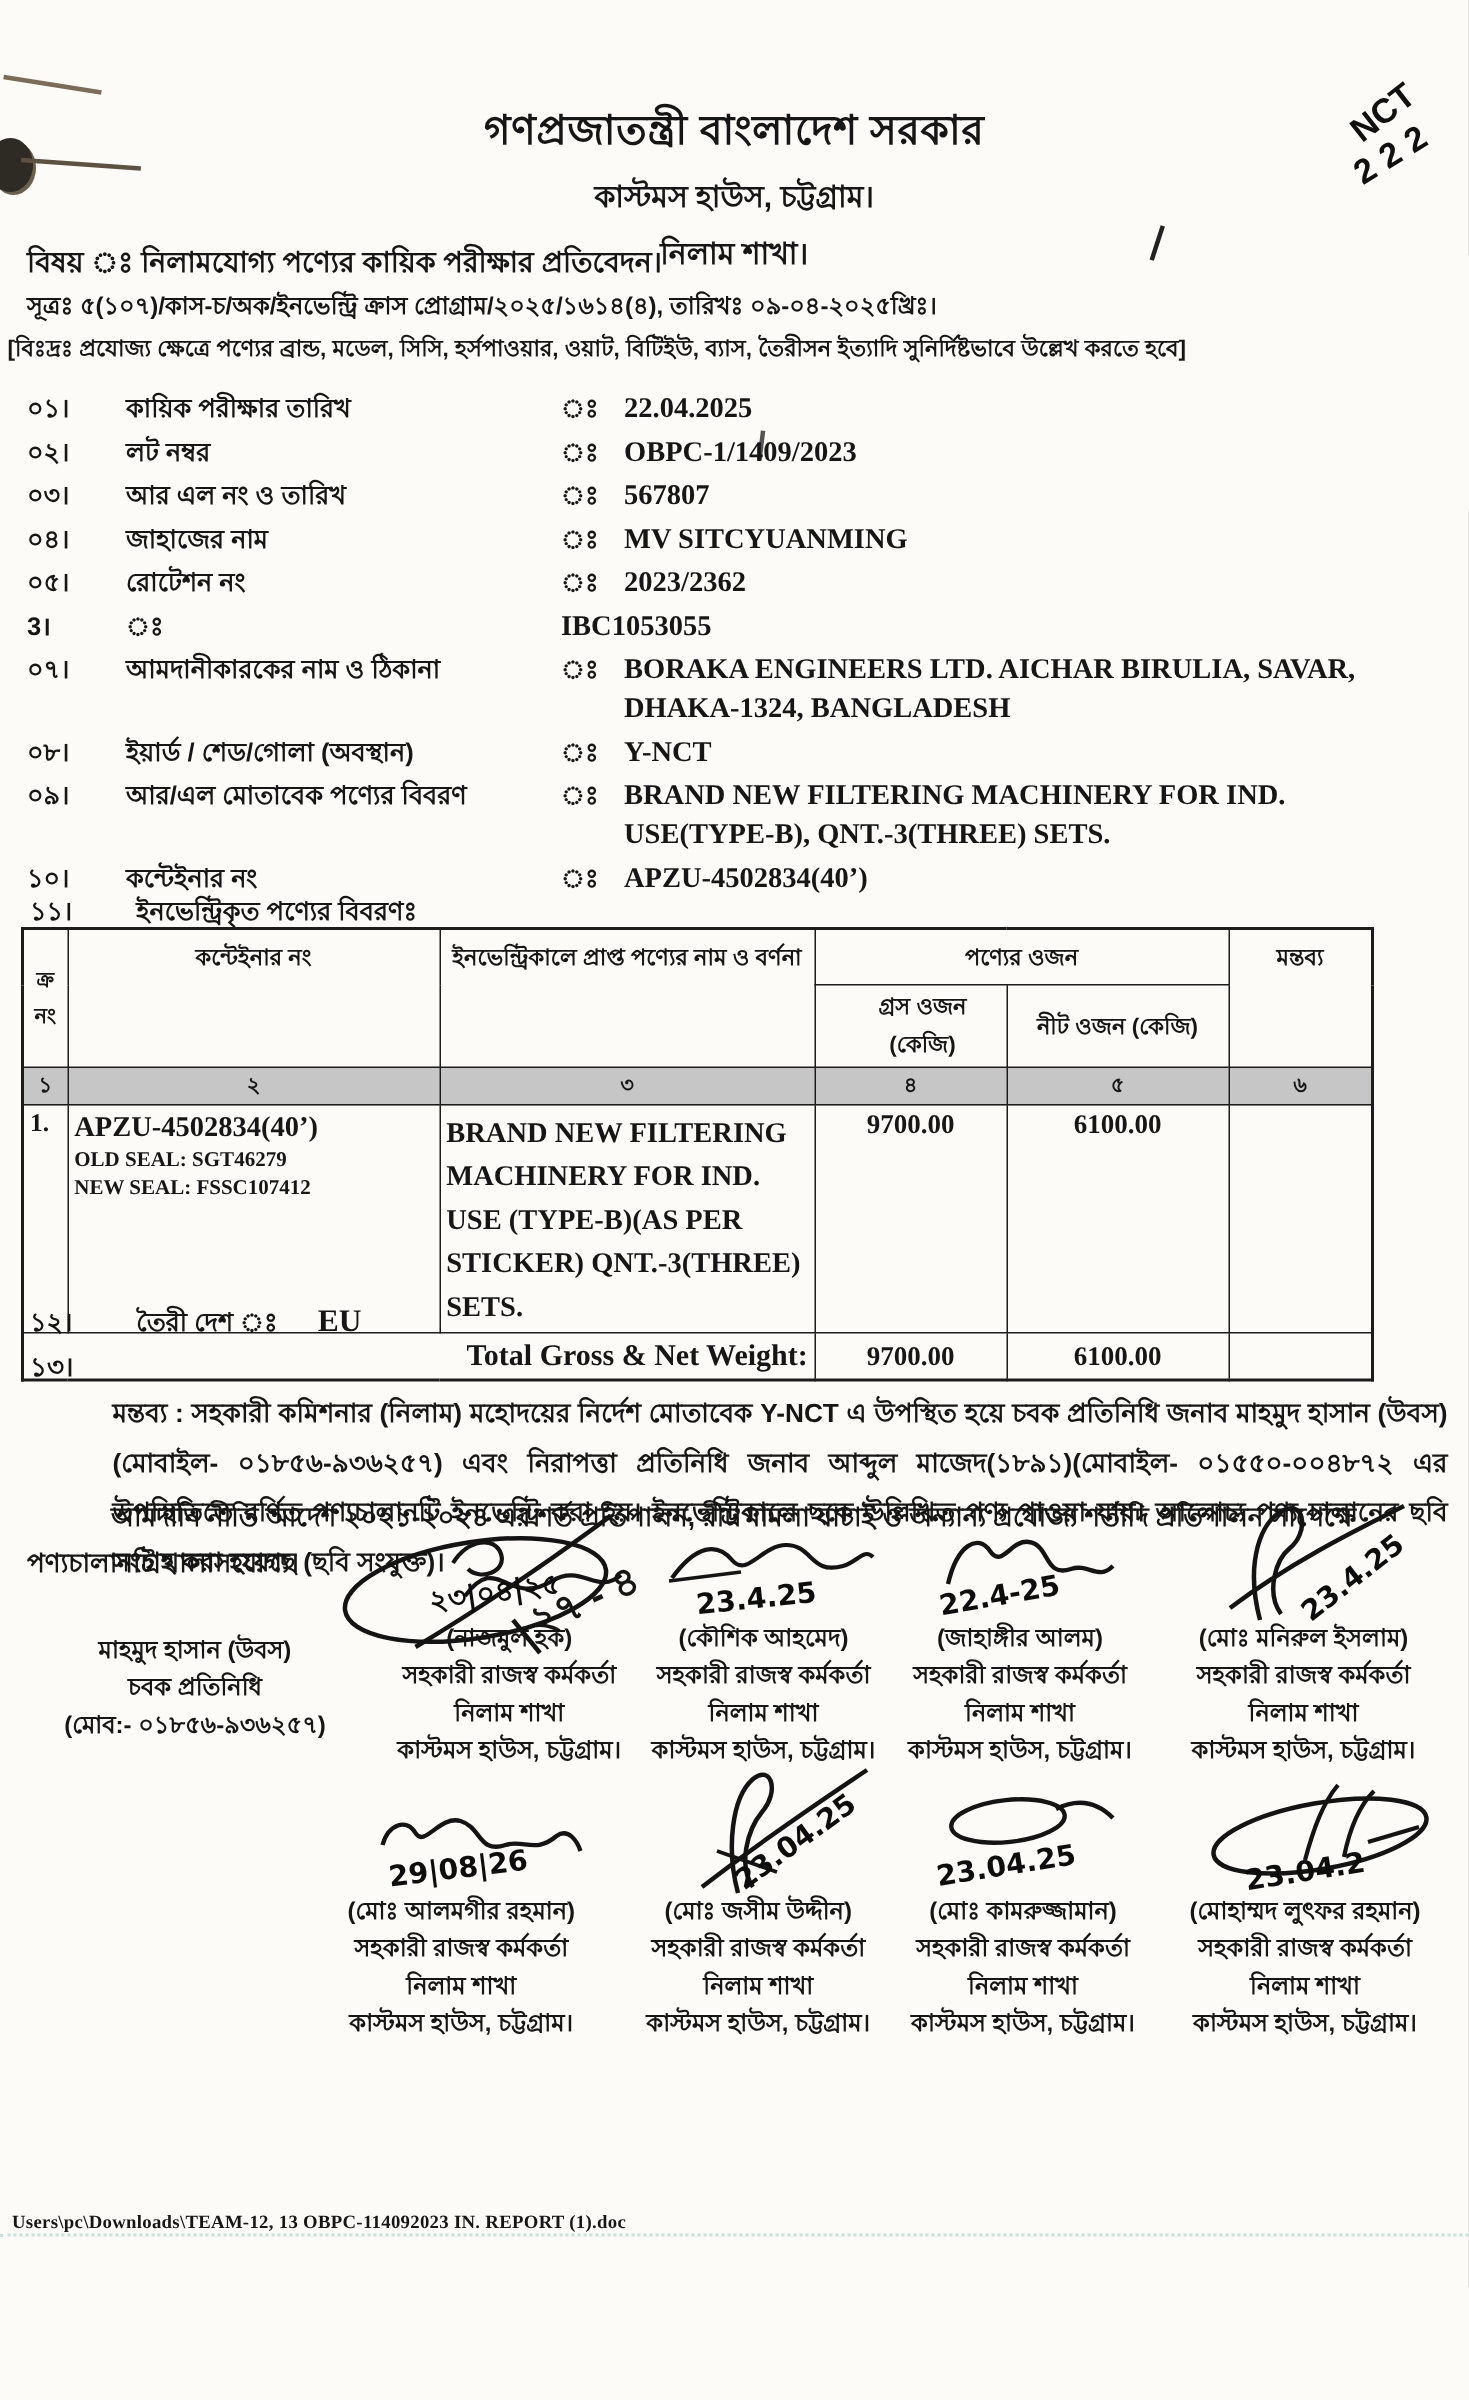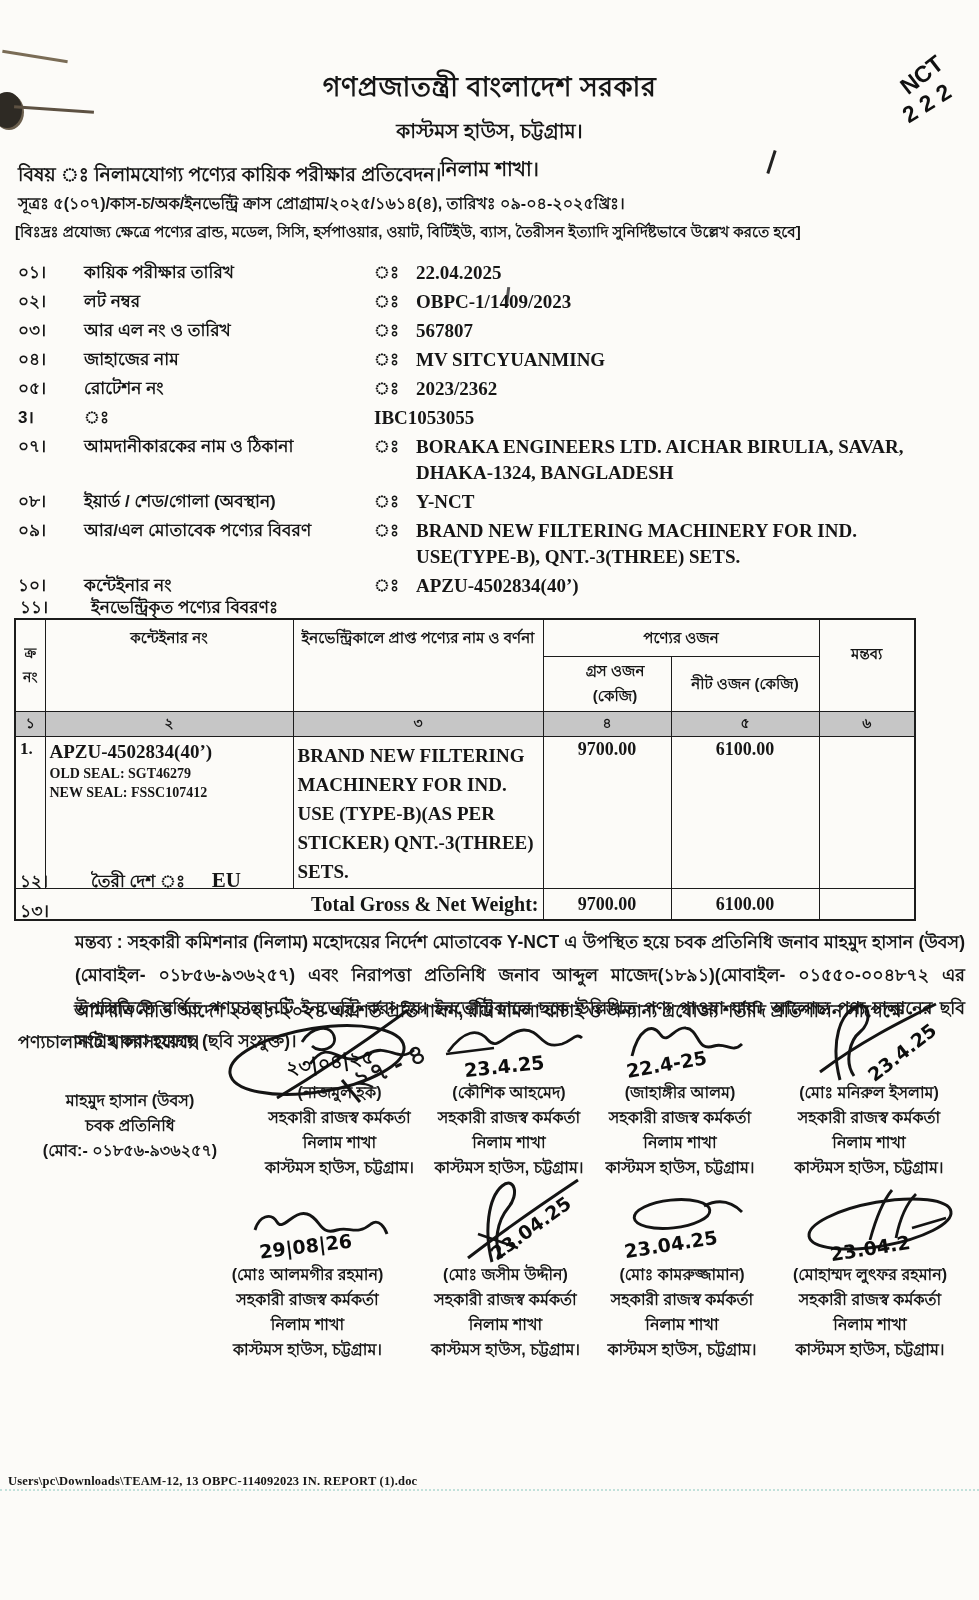--- a/index.html
+++ b/index.html
@@ -12,21 +12,21 @@
   
   .corner-note{position:absolute;top:62px;right:26px;transform:rotate(-38deg);
                font-weight:700;font-size:23px;color:#101010;line-height:20px;}
   .corner-note .cn2{display:block;margin:6px 0 0 -16px;letter-spacing:7px;transform:rotate(6deg);}
   .staple{position:absolute;left:-8px;top:92px;width:30px;height:36px;background:#2e2a24;border-radius:50%;box-shadow:2px 2px 0 #6b5f4e;}
   .staple-line{position:absolute;left:2px;top:55px;width:66px;height:3px;background:#7a6c56;transform:rotate(9deg);}
   .staple-line2{position:absolute;left:14px;top:108px;width:80px;height:3px;background:#5d5142;transform:rotate(4deg);}
   
   .subject{position:absolute;top:160px;left:18px;font-size:19px;font-weight:700;}
   .reference{position:absolute;top:191px;left:18px;font-size:16px;font-weight:600;}
-  .nb{position:absolute;top:220px;left:15px;width:950px;font-size:15px;font-weight:700;}
+  .nb{position:absolute;top:220px;left:5px;width:950px;font-size:15px;font-weight:700;}
   .slash-mark{position:absolute;left:770px;top:150px;width:3px;height:24px;background:#222;transform:rotate(18deg);}
   .pen-tick{position:absolute;left:506px;top:287px;width:2.5px;height:20px;background:#2a2a2a;transform:rotate(7deg);opacity:.8;}
   
   .items{position:absolute;top:260px;left:18px;width:945px;}
   .item-row{display:grid;grid-template-columns:66px 290px 42px auto;line-height:26px;margin-bottom:3px;font-size:17px;font-weight:600;}
   .item-val{font-family:"Liberation Serif","DejaVu Serif",serif;font-weight:700;font-size:19px;line-height:26px;}
   
   .sec11{position:absolute;top:594px;left:20px;font-size:17px;font-weight:700;}
   .sec11 .t{margin-left:38px;}
   table.inv{position:absolute;top:618px;left:14px;border-collapse:collapse;border:2.4px solid #1c1c1c;}
@@ -165,21 +165,21 @@
     </colgroup>
     <tbody>
         <tr>
       <td rowspan="2" class="hc serh">
         <span>ক্র</span><br>
         <span>নং</span>
       </td>
       <td rowspan="2" class="hc" style="vertical-align:top;padding-top:6px;">কন্টেইনার  নং</td>
       <td rowspan="2" class="hc" style="vertical-align:top;padding-top:6px;">ইনভেন্ট্রিকালে প্রাপ্ত পণ্যের নাম ও বর্ণনা</td>
       <td colspan="2" class="hc" style="height:32px;">পণ্যের ওজন</td>
-      <td rowspan="2" class="hc" style="vertical-align:top;padding-top:22px;margin-left:40px;">মন্তব্য</td>
+      <td rowspan="2" class="hc" style="vertical-align:top;padding-top:6px;margin-left:40px;">মন্তব্য</td>
     </tr>
     <tr>
       <td class="hc" style="height:34px;padding-left:20px;">গ্রস ওজন (কেজি)</td>
       <td class="hc" style="height:34px;">নীট ওজন (কেজি)</td>
     </tr>
     <tr class="numrow">
       <td>১</td>
       <td>২</td>
       <td>৩</td>
       <td>৪</td>

